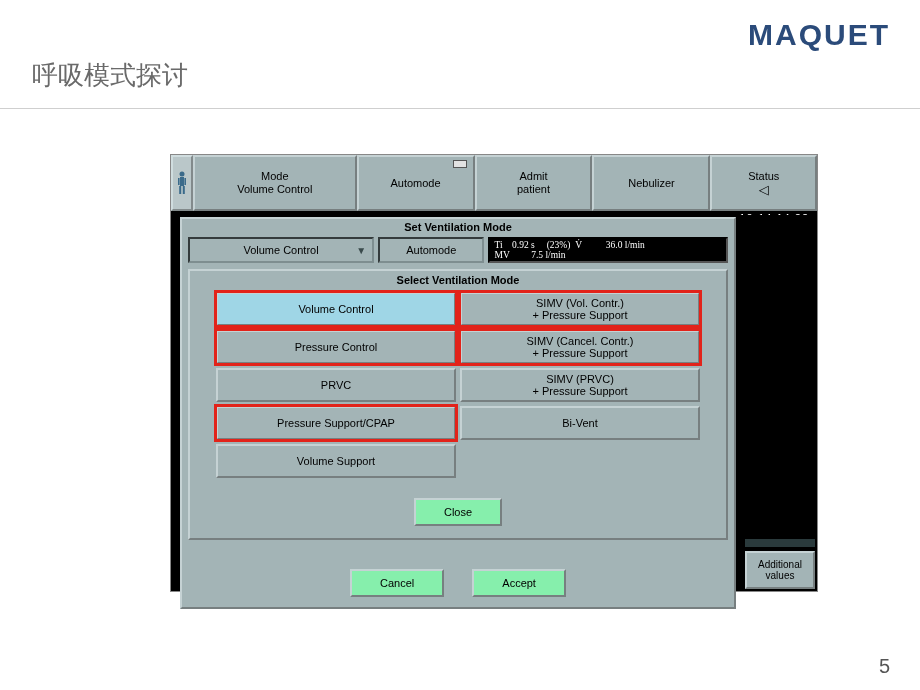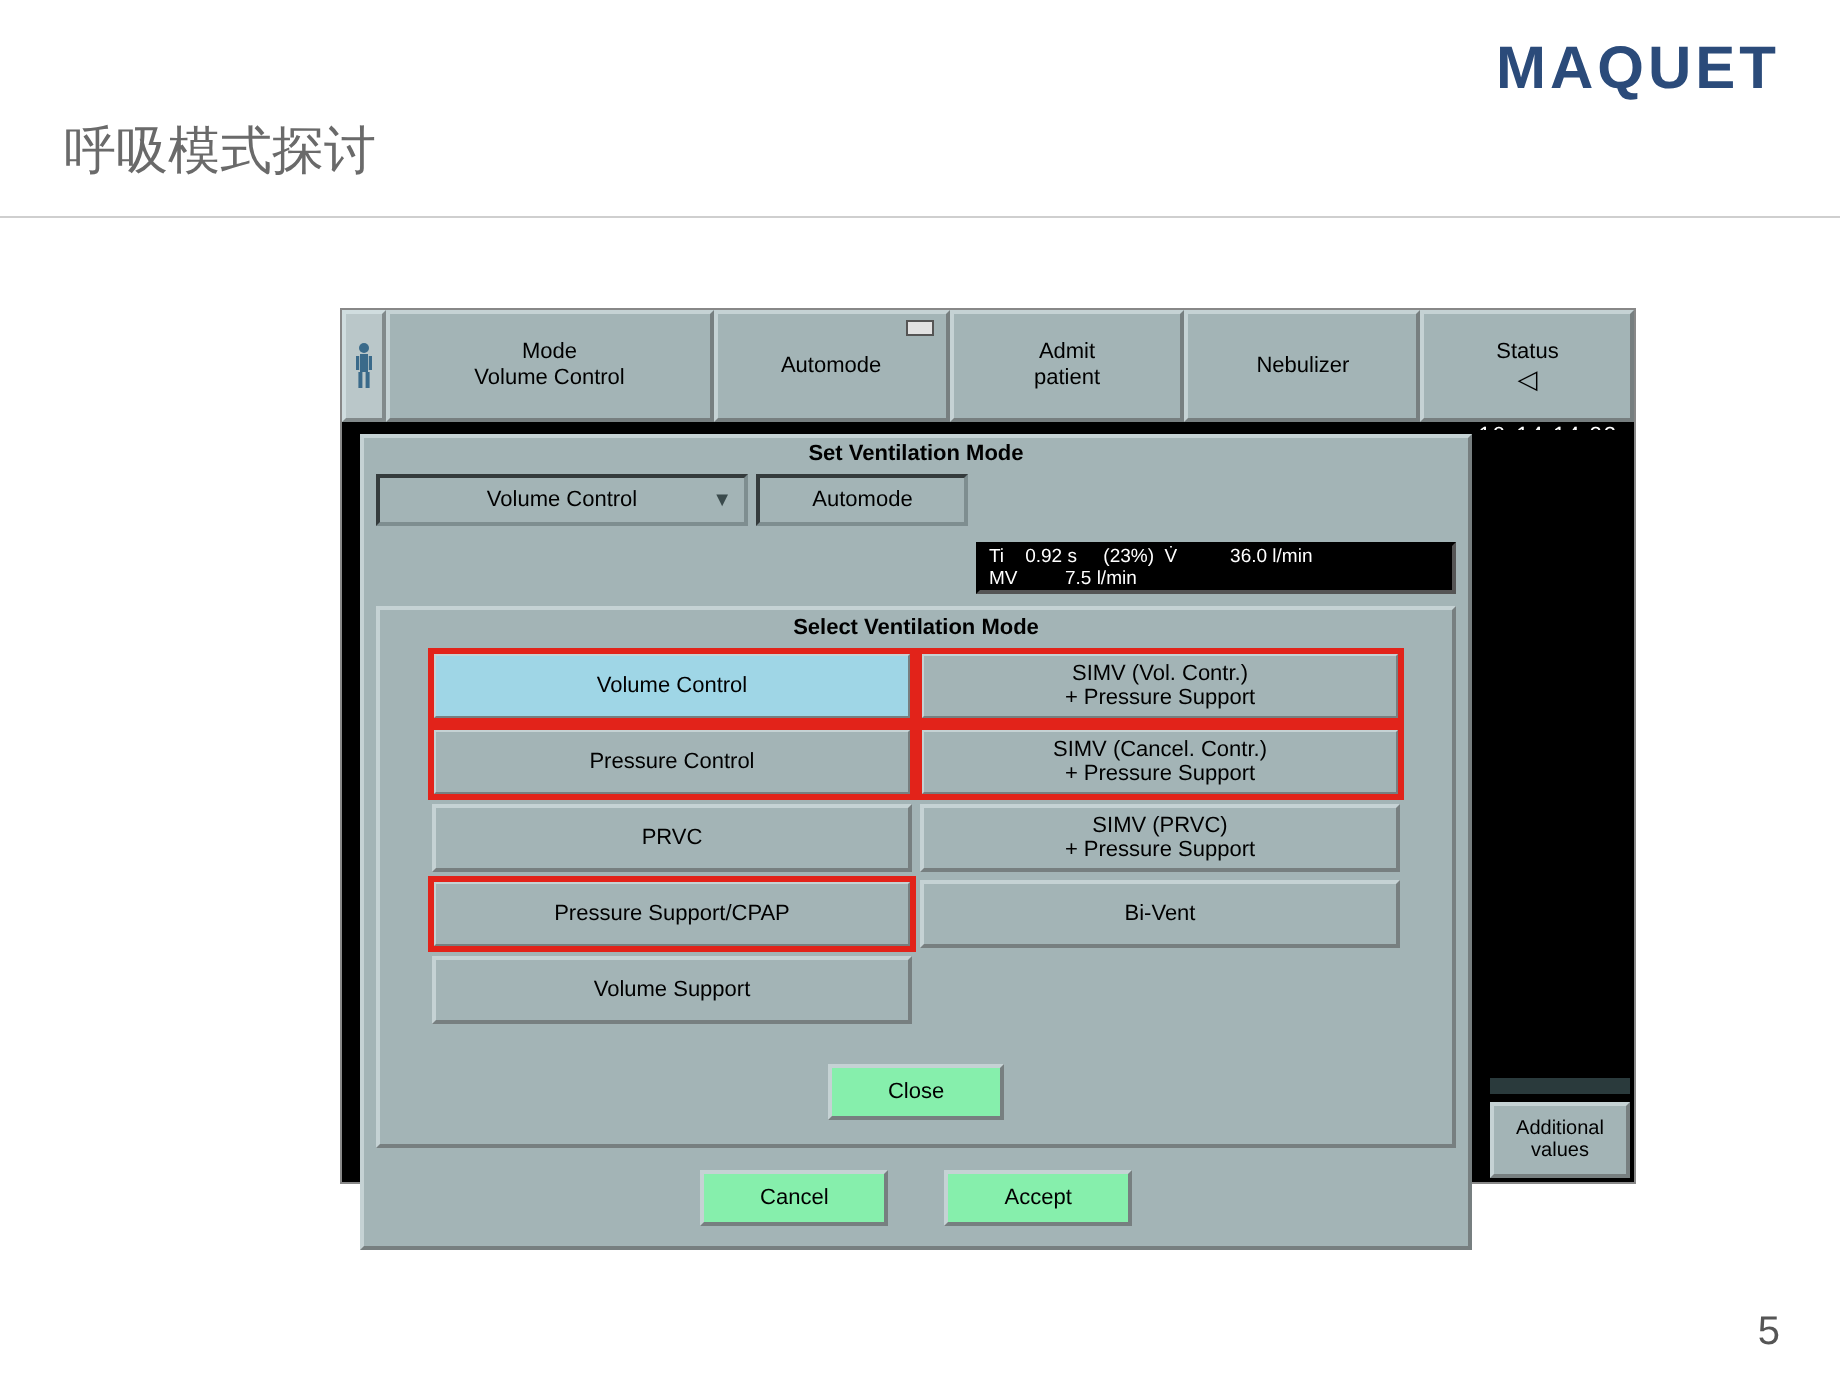--- a/index.html
+++ b/index.html
@@ -169,28 +169,27 @@
     background: #000;
     border: 2px inset #555;
     height: 26px;
     color: #fff;
     font-size: 9.5px;
     padding: 1px 4px;
     display: flex;
     flex-direction: column;
     justify-content: center;
     position: relative;
-    font-family: Liberation Sans, sans-serif;
-    margin-top: 34px;
+    font-family: Liberation Serif, serif;
   }
   .readout .line { display: flex; white-space: pre; }
 
   
   .select-panel {
-    margin: 0 6px 5px;
+    margin: 0 6px 23px;
     border: 2px outset #c5d2d4;
     background: #a3b4b6;
   }
   .select-title {
     text-align: center;
     font-size: 11px;
     font-weight: bold;
     padding: 3px 0 6px;
   }
   .mode-grid {

